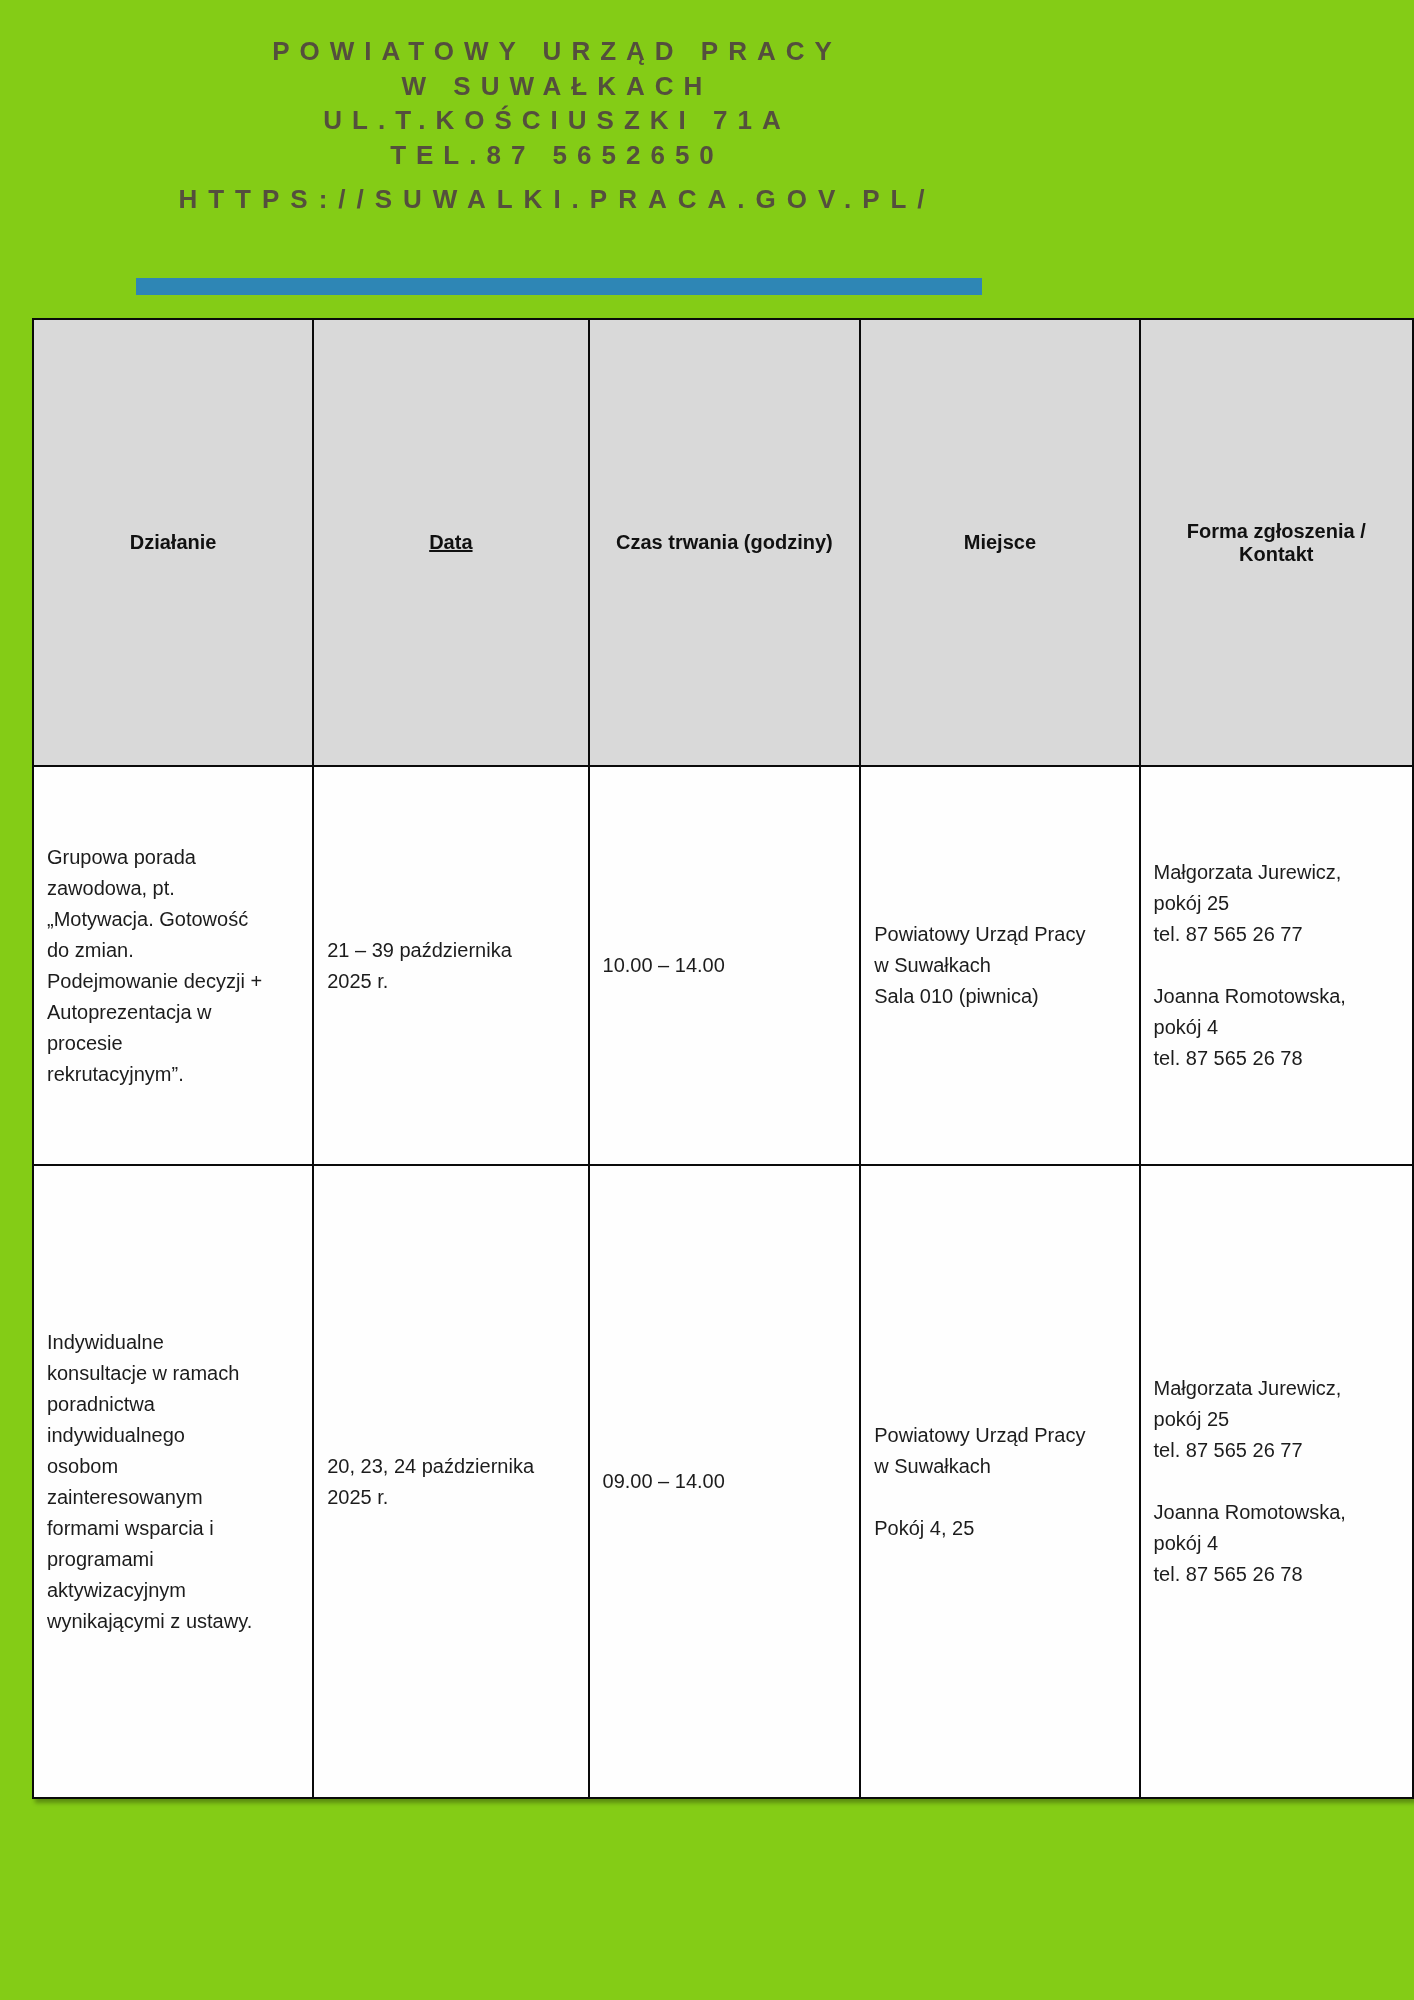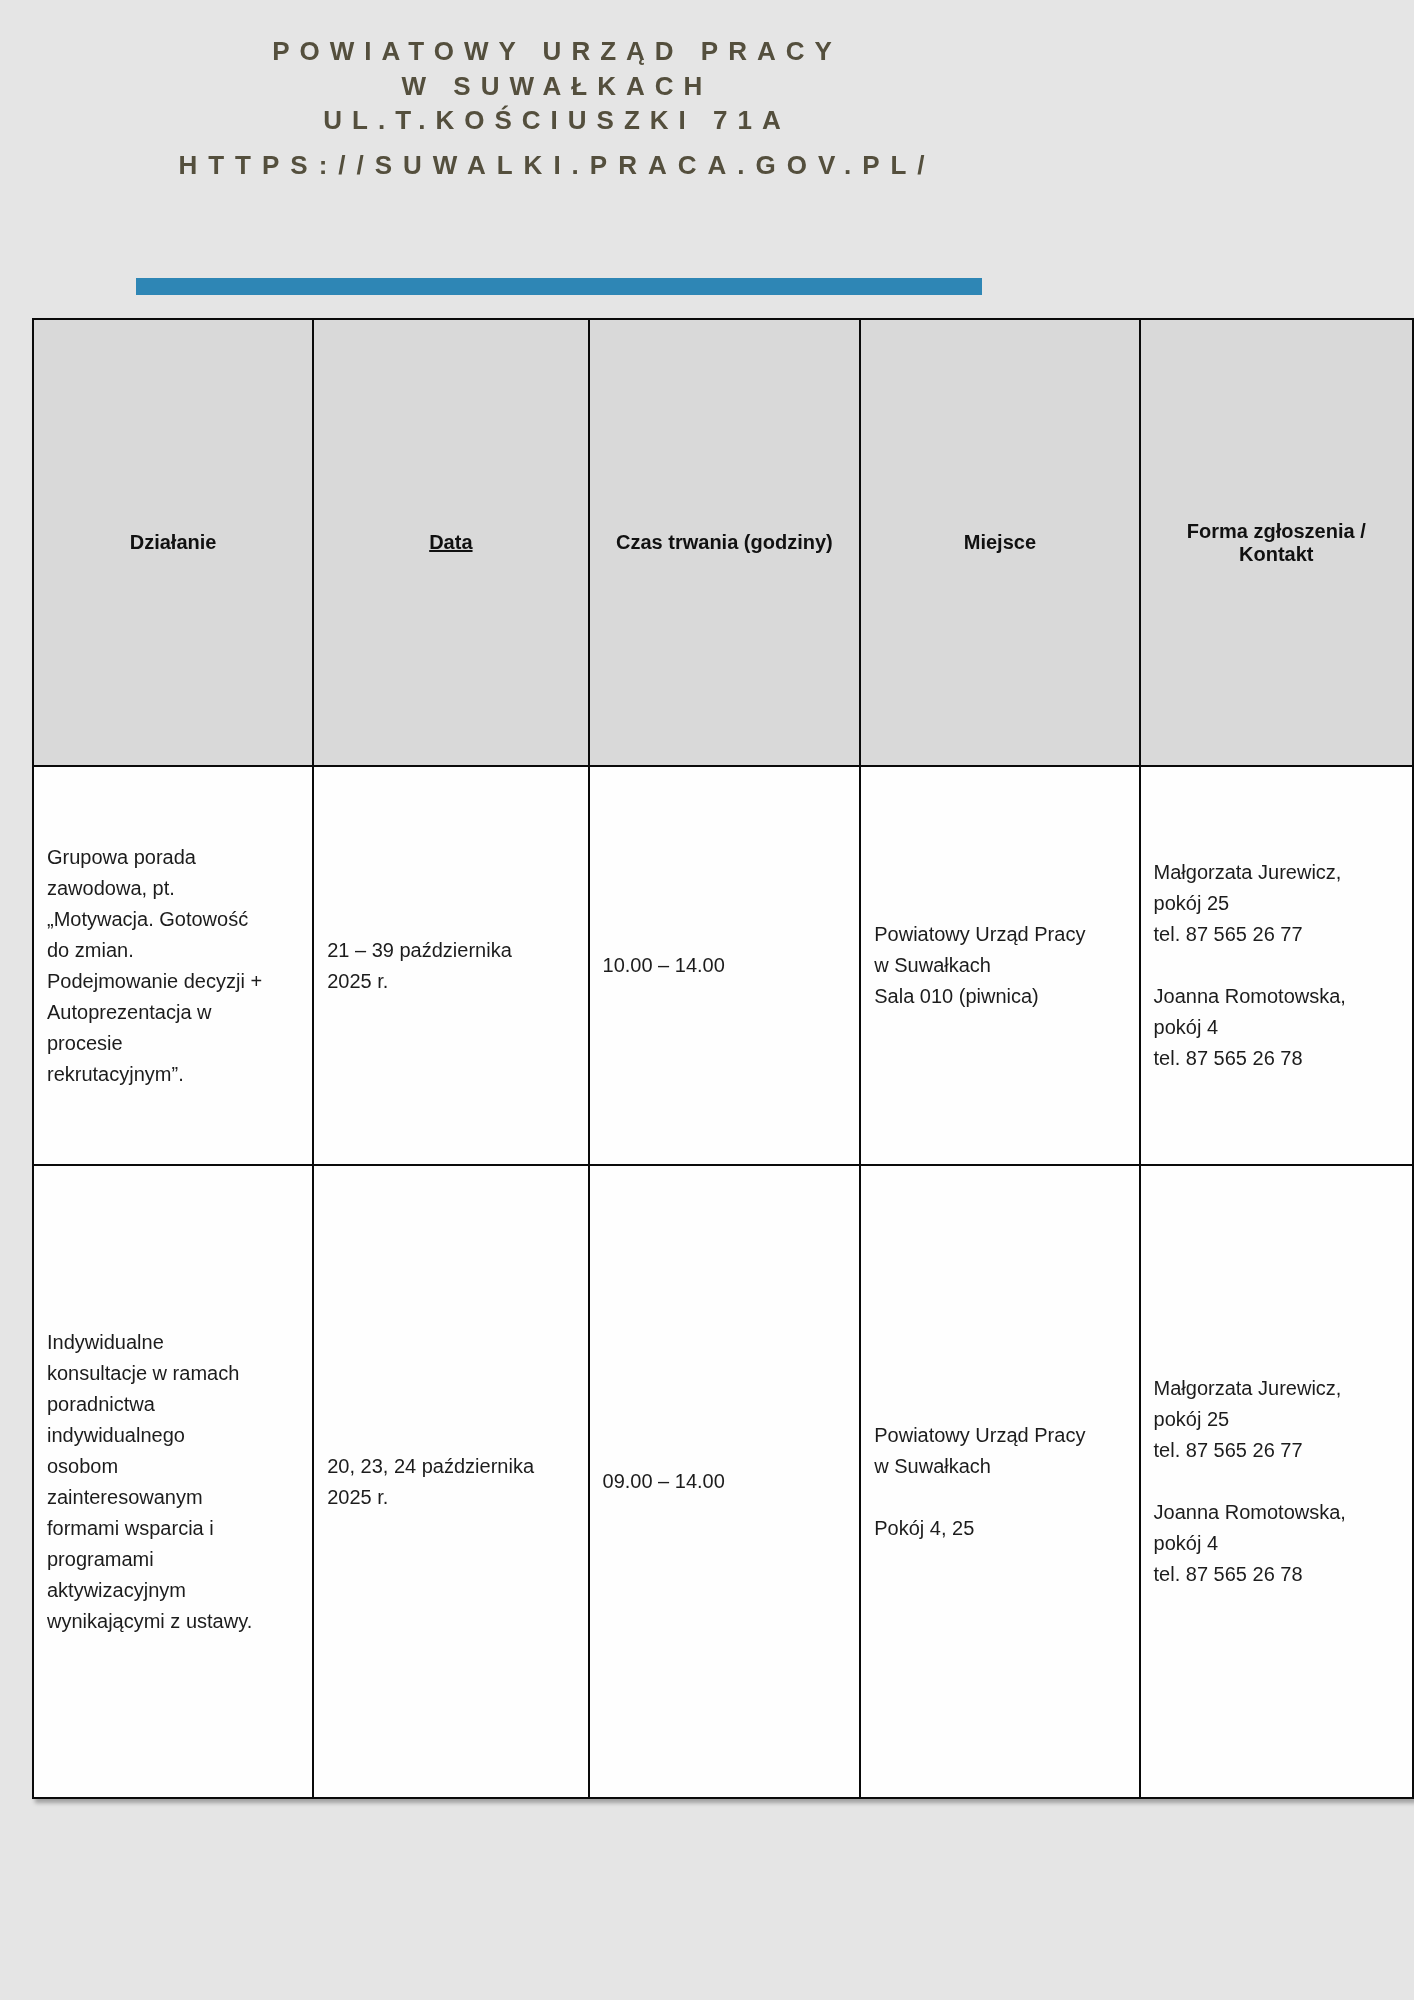--- a/index.html
+++ b/index.html
@@ -4,21 +4,21 @@
 <style>
   html, body {
     margin: 0;
     padding: 0;
     background: #FCCF1D;
   }
   .page {
     position: relative;
     width: 1414px;
     height: 2000px;
-    background: #e5e5e5;
+    background: #84cc16;
     font-family: "Liberation Sans", sans-serif;
     overflow: hidden;
   }
   
   .page-header {
     position: absolute;
     top: 34px;
     left: 0;
     width: 1114px;
     text-align: center;
@@ -87,20 +87,21 @@
 </style>
 </head>
 <body>
 
 <div class="page">
 
   <div class="page-header">
     <div class="h-line">POWIATOWY URZĄD PRACY</div>
     <div class="h-line">W SUWAŁKACH</div>
     <div class="h-line">UL.T.KOŚCIUSZKI 71A</div>
+    <div class="h-line">TEL.87 5652650</div>
     <div class="h-line url">HTTPS://SUWALKI.PRACA.GOV.PL/</div>
   </div>
 
   <div class="divider-bar"></div>
 
   <table class="events">
     <thead>
       <tr>
         <th class="w-c1">Działanie</th>
         <th class="w-c2">Data</th>

